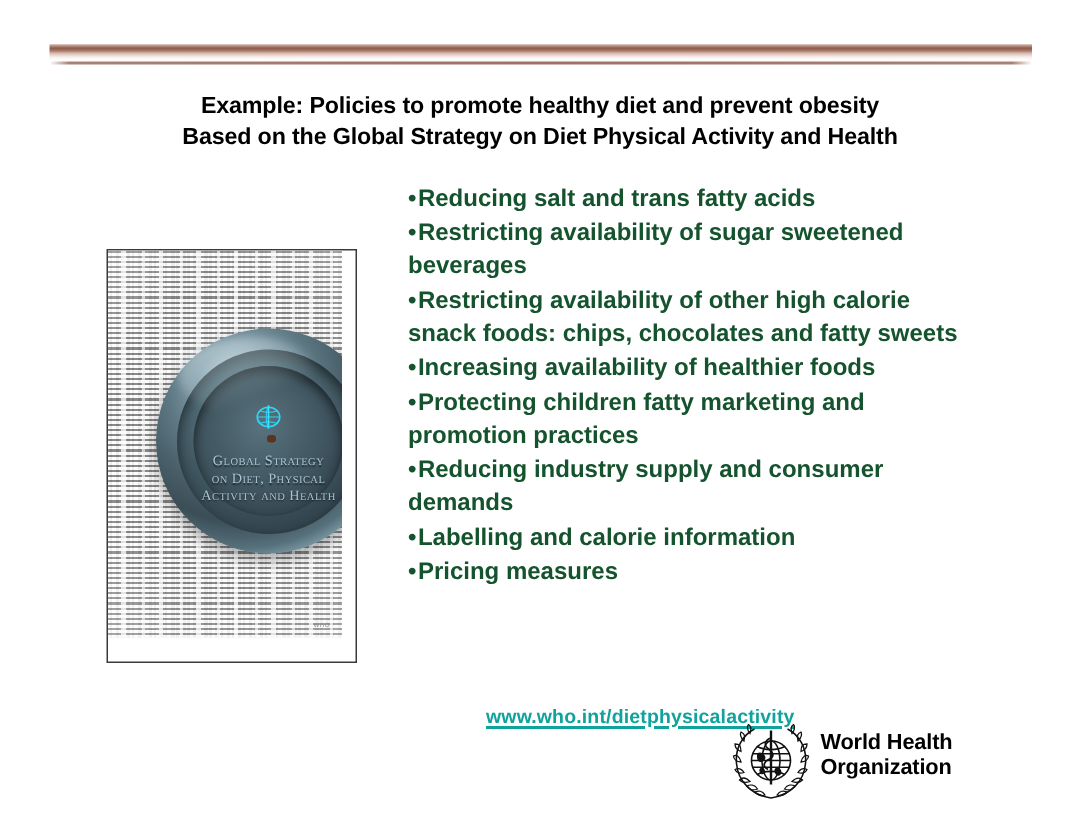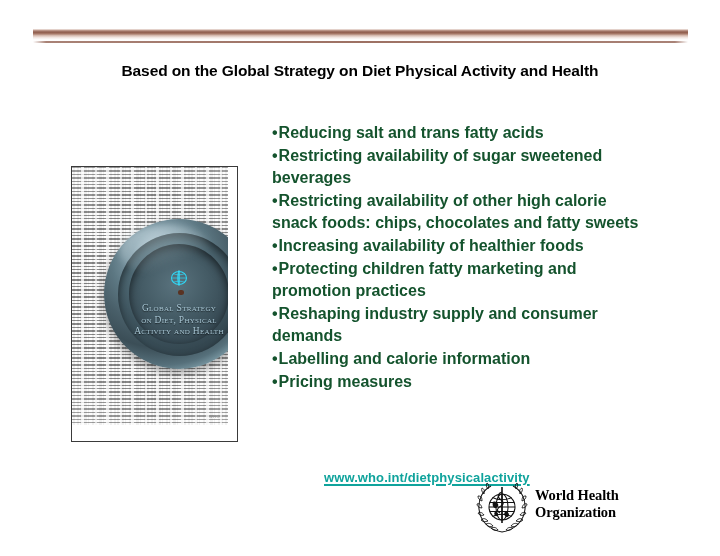--- a/index.html
+++ b/index.html
@@ -245,25 +245,24 @@
     font-size: 13px;
     font-weight: bold;
     color: #0FA39C;
     text-decoration: underline;
     text-decoration-thickness: 1.5px;
     text-underline-offset: 2px;
     letter-spacing: .1px;
   }
   .who-logo-block {
     position: absolute;
-    left: 475px;
+    left: 487px;
     top: 482px;
     width: 180px;
     height: 52px;
-    font-family: Liberation Serif, serif;
   }
   .who-emblem {
     position: absolute;
     left: 0;
     top: 0;
     width: 54px;
     height: 52px;
   }
   .who-wordmark {
     position: absolute;
@@ -278,20 +277,21 @@
   .who-wordmark span { display: block; }
 </style>
 </head>
 <body>
 
 <div id="slide">
 
   <div class="deco-bar"></div>
 
   <div class="title-block">
+    <span class="title-line">Example: Policies to promote healthy diet and prevent obesity</span>
     <span class="title-line">Based on the Global Strategy on Diet Physical Activity and Health</span>
   </div>
 
   <div class="cover-frame">
     <div class="cover-art">
       <div class="cover-texture"></div>
       <div class="cover-vignette"></div>
 
       <div class="bowl-outer">
         <div class="bowl-rim">
@@ -317,21 +317,21 @@
       <div class="cover-mark">WHO</div>
     </div>
   </div>
 
   <div class="bullets">
     <span class="bullet-item">Reducing salt and trans fatty acids</span>
     <span class="bullet-item">Restricting availability of sugar sweetened beverages</span>
     <span class="bullet-item">Restricting availability of other high calorie snack foods: chips, chocolates and fatty sweets</span>
     <span class="bullet-item">Increasing availability of healthier foods</span>
     <span class="bullet-item">Protecting children fatty marketing and promotion practices</span>
-    <span class="bullet-item">Reshaping industry supply and consumer demands</span>
+    <span class="bullet-item">Reducing industry supply and consumer demands</span>
     <span class="bullet-item">Labelling and calorie information</span>
     <span class="bullet-item">Pricing measures</span>
   </div>
 
   <a class="site-link" href="#">www.who.int/dietphysicalactivity</a>
 
   <div class="who-logo-block">
     <svg class="who-emblem" viewBox="0 0 54 52">
       <g fill="none" stroke="#111111" stroke-width="1.05">
 

